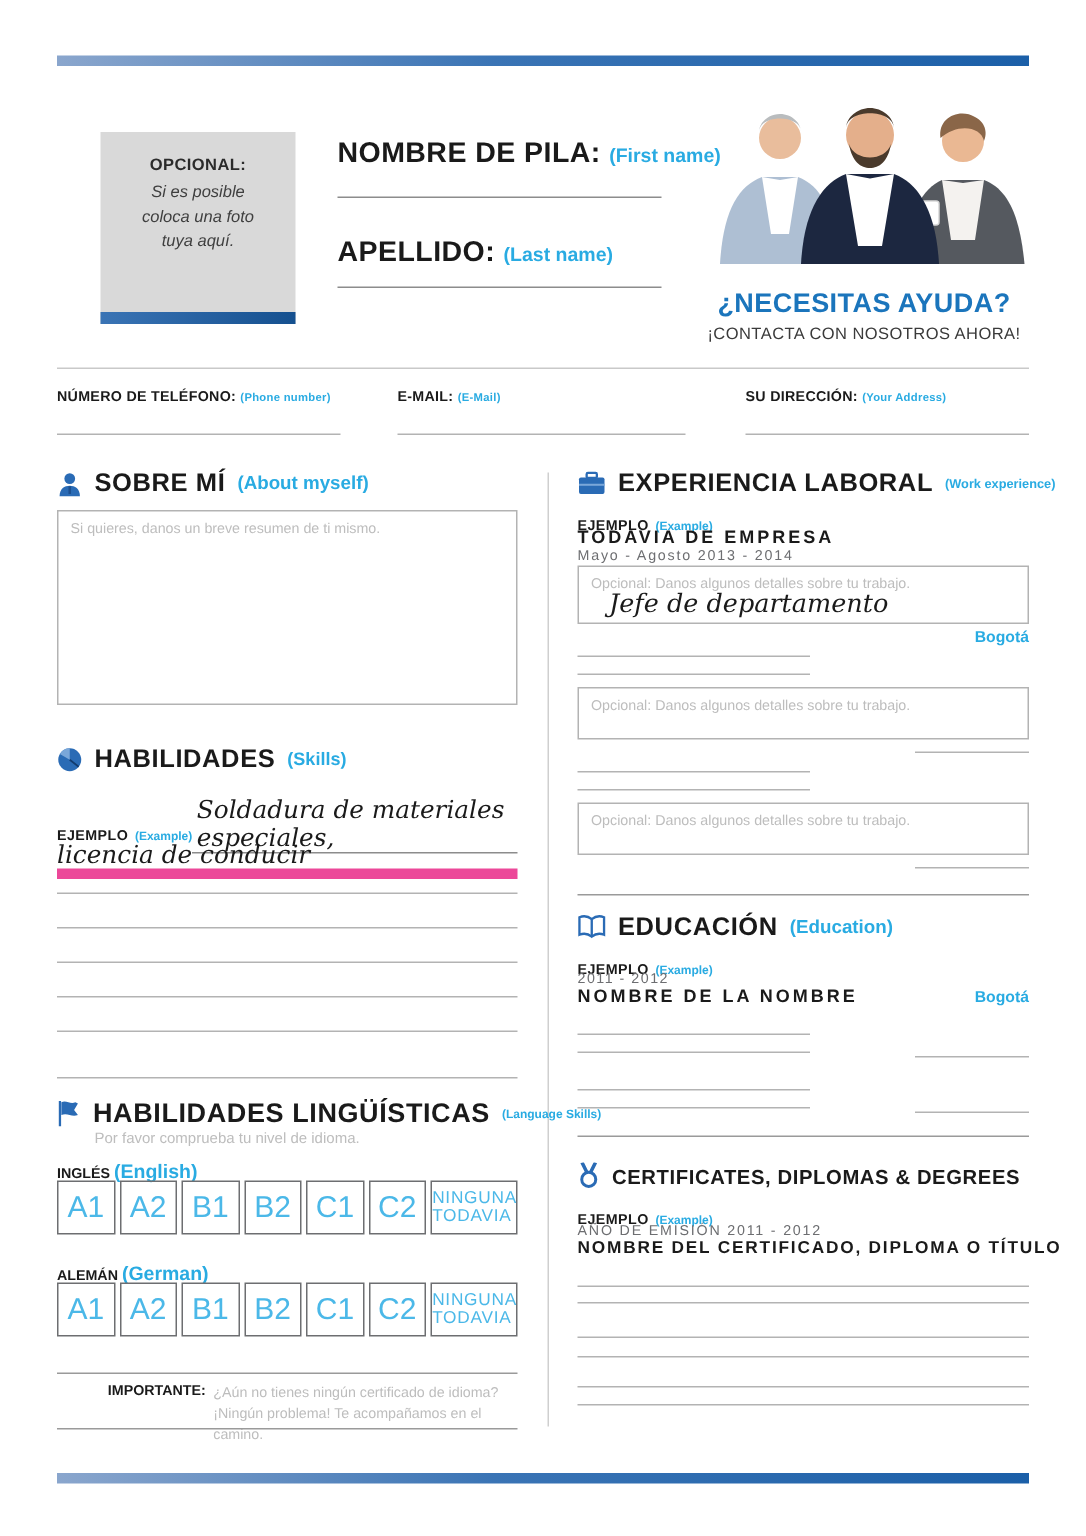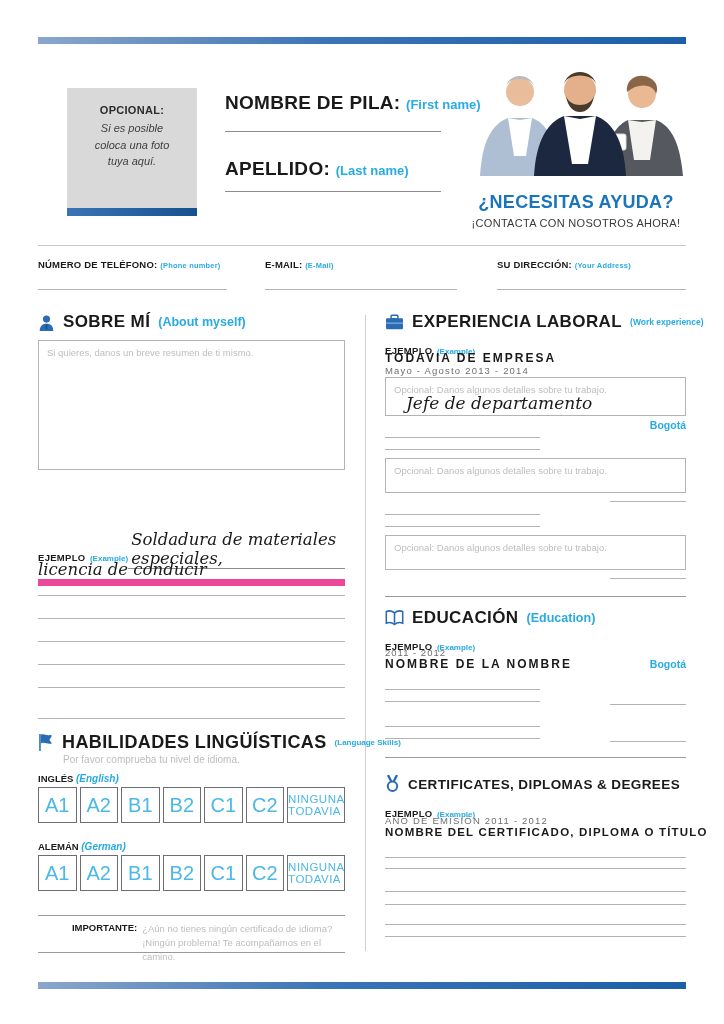--- a/index.html
+++ b/index.html
@@ -43,21 +43,21 @@
   .placeholder { font-size:9.5px; color:#bdbdbd; }
 
   .hand { font-family:"DejaVu Serif", serif; font-style:italic; color:#1a1a1a; }
 
   .example-label { font-size:9.5px; font-weight:bold; color:#1a1a1a; letter-spacing:.3px; white-space:nowrap; }
   .example-hint  { font-size:8px; font-weight:600; color:#29abe2; }
 
   .sub-gray { color:#6d6e71; }
 
   .lang-label { position:absolute; font-size:9.5px; font-weight:bold; color:#1a1a1a; }
-  .lang-label .hint { font-size:10px; font-weight:600; color:#29abe2;font-style:italic; }
+  .lang-label .hint { font-size:13px; font-weight:600; color:#29abe2; }
   .level-row { position:absolute; left:38px; width:307px; display:flex; gap:3px; height:36px; }
   .level-cell { width:60px; border:1.5px solid #6d6e71; display:flex; align-items:center; justify-content:center;
                 font-size:20px; color:#4bb8e8; }
   .level-none { flex:1; border:1.5px solid #6d6e71; display:flex; align-items:center; justify-content:center;
                 font-size:11.5px; color:#4bb8e8; letter-spacing:.5px; }
 
   .city { position:absolute; font-size:10.5px; font-weight:600; color:#29abe2; }
 
   .imp-label { font-size:9.5px; font-weight:bold; color:#1a1a1a; }
   .imp-text  { font-size:9.5px; color:#bdbdbd; line-height:1.45; }
@@ -150,20 +150,29 @@
       <path d="M2 20 C2 13.5 6 11.5 10 11.5 C14 11.5 18 13.5 18 20 Z" fill="#2a6bb5"></path>
       <rect x="9" y="12" width="2" height="6" fill="#1b4f8f"></rect>
     </svg>
     <span class="title" style="font-size:17px;">SOBRE MÍ</span>
     <span class="hint" style="font-size:12.5px;">(About myself)</span>
   </div>
   <div class="box-input" style="left:38px; top:340px; width:307px; height:130px;">
     <div class="placeholder">Si quieres, danos un breve resumen de ti mismo.</div>
   </div>
 
+  <div class="sec-header" style="left:38px; top:496px;">
+    <svg width="17" height="17" viewBox="0 0 20 20">
+      <circle cx="10" cy="10" r="9" fill="#2a6bb5"></circle>
+      <path d="M10 10 L10 1 A9 9 0 0 0 2.2 5.5 Z" fill="#7aa7d9"></path>
+      <path d="M10 10 L17 15.5" stroke="#123c6e" stroke-width="1.4"></path>
+    </svg>
+    <span class="title" style="font-size:17px;">HABILIDADES</span>
+    <span class="hint" style="font-size:12px;">(Skills)</span>
+  </div>
 
   <div style="position:absolute; left:38px; top:530px; width:307px; display:flex; align-items:flex-end;">
     <span style="padding-bottom:4px;">
       <span class="example-label">EJEMPLO</span>
       <span class="example-hint">(Example)</span>
     </span>
     <span class="hand" style="flex:1; font-size:16.5px; border-bottom:1px solid #8c8c8c; padding-left:3px;">Soldadura de materiales especiales,</span>
   </div>
   <div class="hand" style="position:absolute; left:38px; top:560px; width:307px; font-size:16.5px; border-bottom:7px solid #ec4899;">licencia de conducir</div>
 

